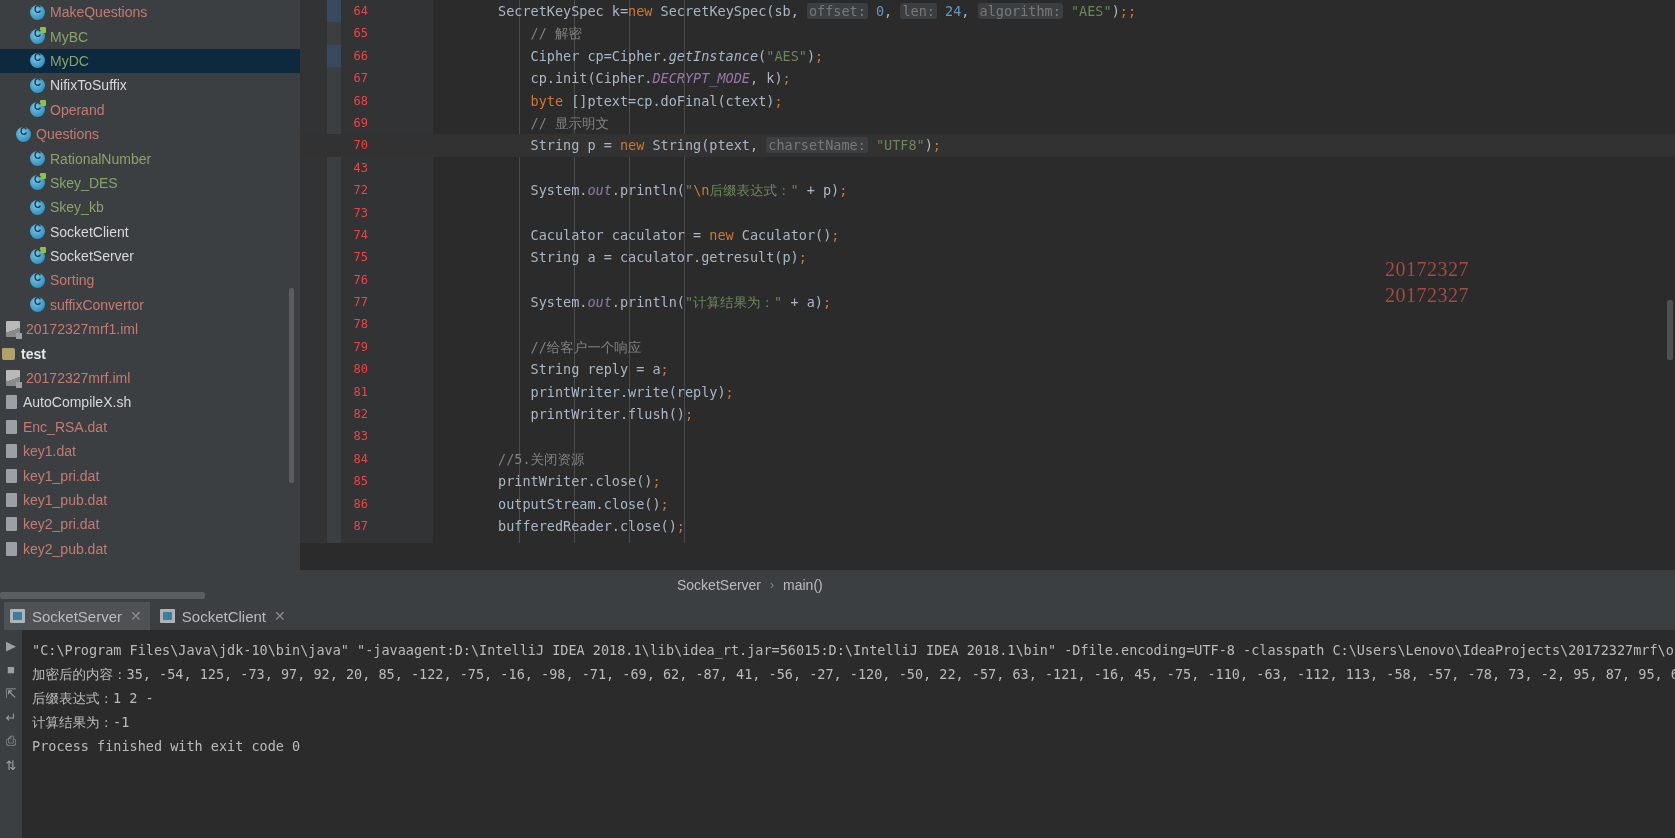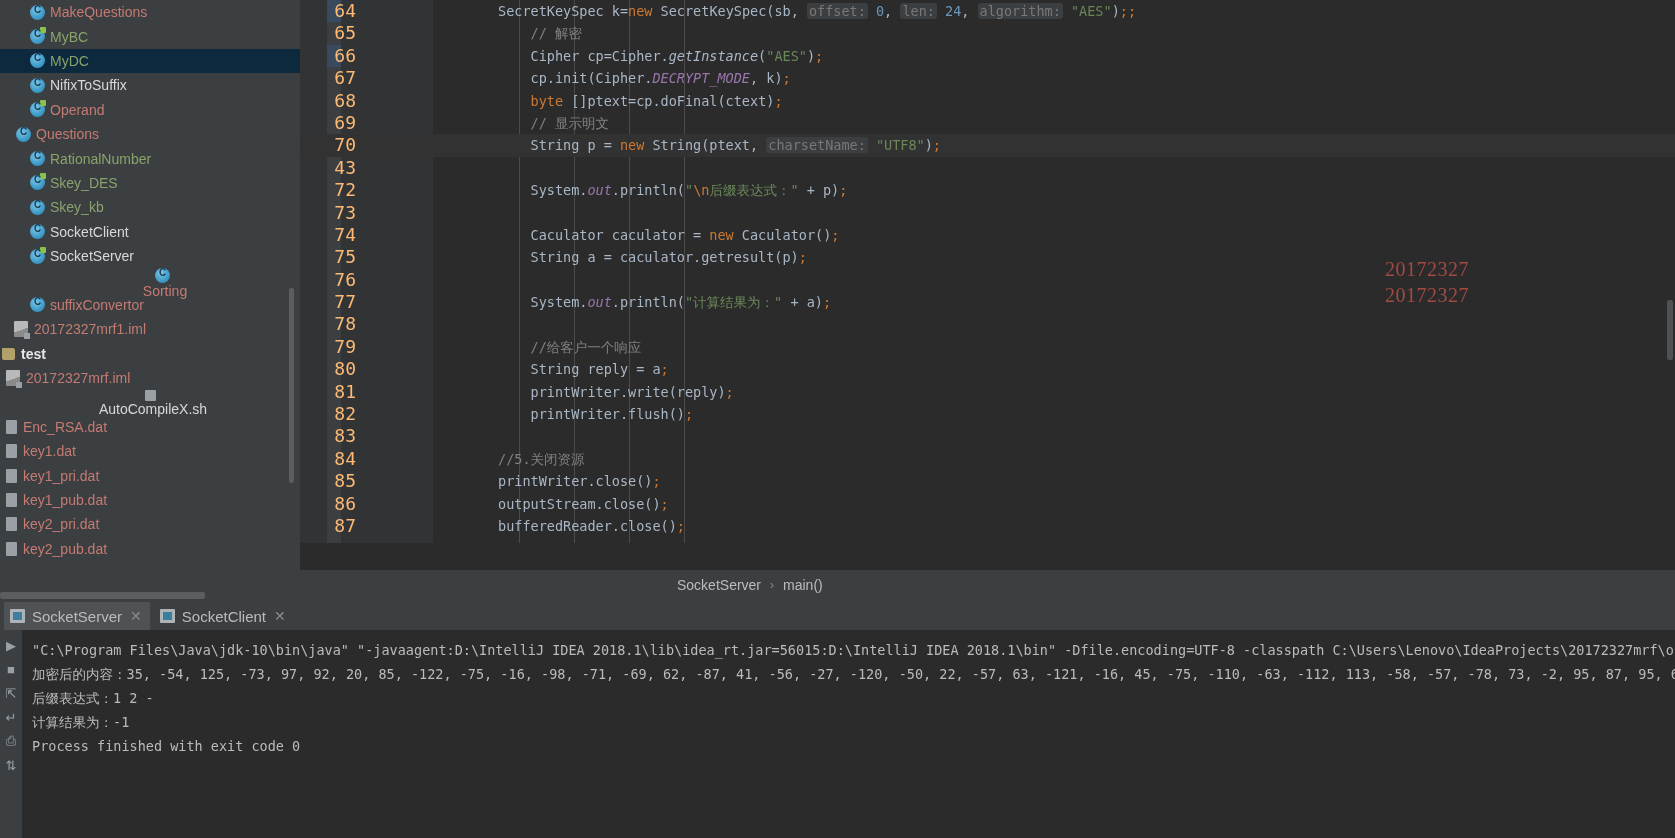--- a/index.html
+++ b/index.html
@@ -101,22 +101,22 @@
   }
   .code-line {
     position: relative;
     height: 22.4px; line-height: 22.4px;
     font-family: "DejaVu Sans Mono", monospace;
     font-size: 13.5px;
     white-space: pre;
     color: #a9b7c6;
   }
   .ln {
-    position:absolute; left:4px; width:52px; text-align:right;
-    color:#fdba74; font-size:18px;
+    position:absolute; left:16px; width:52px; text-align:right;
+    color:#ef4444; font-size:12px;
     font-family:"DejaVu Sans Mono", monospace;
   }
   .code-text { position:absolute; left:133px; }
   .code-line.cur-stripe::before {
     content:""; position:absolute; left:0; right:0; top:0; height:22.4px;
     background:#323232;
   }
   .chg-mark {
     position:absolute; left:27px; width:14px; height:22.4px; background:#374a5e;
   }
@@ -244,41 +244,41 @@
             <span class="txt-green">Skey_kb</span>
           </div>
           <div class="tree-row" style="padding-left: 30px;">
             <span class="icon-class"></span>
             <span class="txt-white">SocketClient</span>
           </div>
           <div class="tree-row" style="padding-left: 30px;">
             <span class="icon-class mark"></span>
             <span class="txt-white">SocketServer</span>
           </div>
-          <div class="tree-row" style="padding-left: 30px; flex-direction: column;">
+          <div class="tree-row" style="padding-left: 30px;">
             <span class="icon-class"></span>
             <span class="txt-red">Sorting</span>
           </div>
           <div class="tree-row" style="padding-left: 30px;">
             <span class="icon-class"></span>
             <span class="txt-red">suffixConvertor</span>
           </div>
-          <div class="tree-row" style="padding-left: 14px; text-align: right;">
+          <div class="tree-row" style="padding-left: 6px; text-align: right;">
             <span class="icon-iml"></span>
             <span class="txt-red">20172327mrf1.iml</span>
           </div>
           <div class="tree-row" style="padding-left: 2px;">
             <span class="icon-folder"></span>
             <span class="txt-bold">test</span>
           </div>
           <div class="tree-row" style="padding-left: 6px;">
             <span class="icon-iml"></span>
             <span class="txt-red">20172327mrf.iml</span>
           </div>
-          <div class="tree-row" style="padding-left: 6px; flex-direction: column;">
+          <div class="tree-row" style="padding-left: 6px;">
             <span class="icon-file"></span>
             <span class="txt-white">AutoCompileX.sh</span>
           </div>
           <div class="tree-row" style="padding-left: 6px;">
             <span class="icon-file"></span>
             <span class="txt-red">Enc_RSA.dat</span>
           </div>
           <div class="tree-row" style="padding-left: 6px;">
             <span class="icon-file"></span>
             <span class="txt-red">key1.dat</span>

